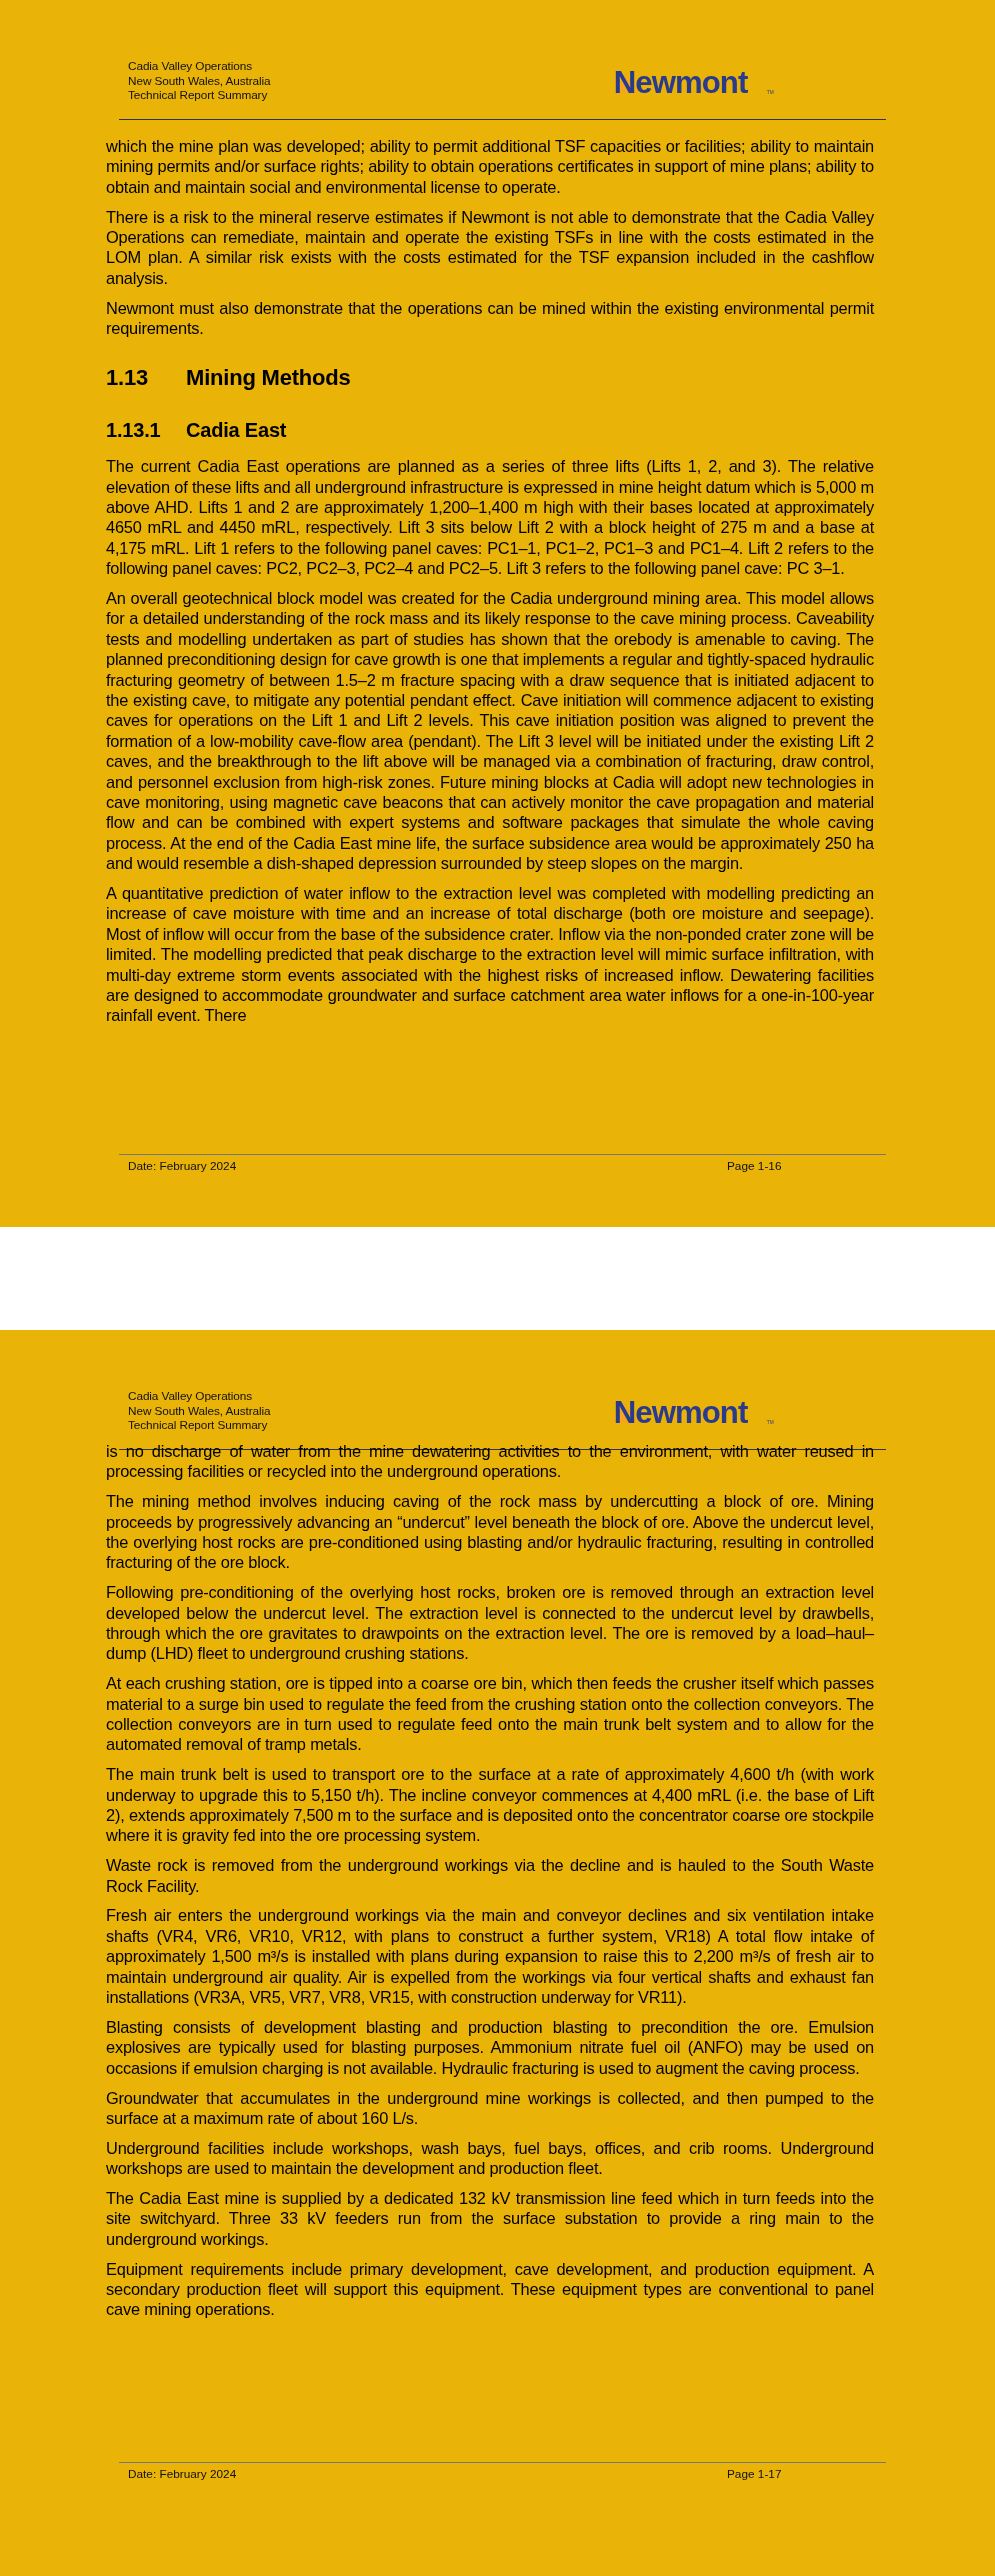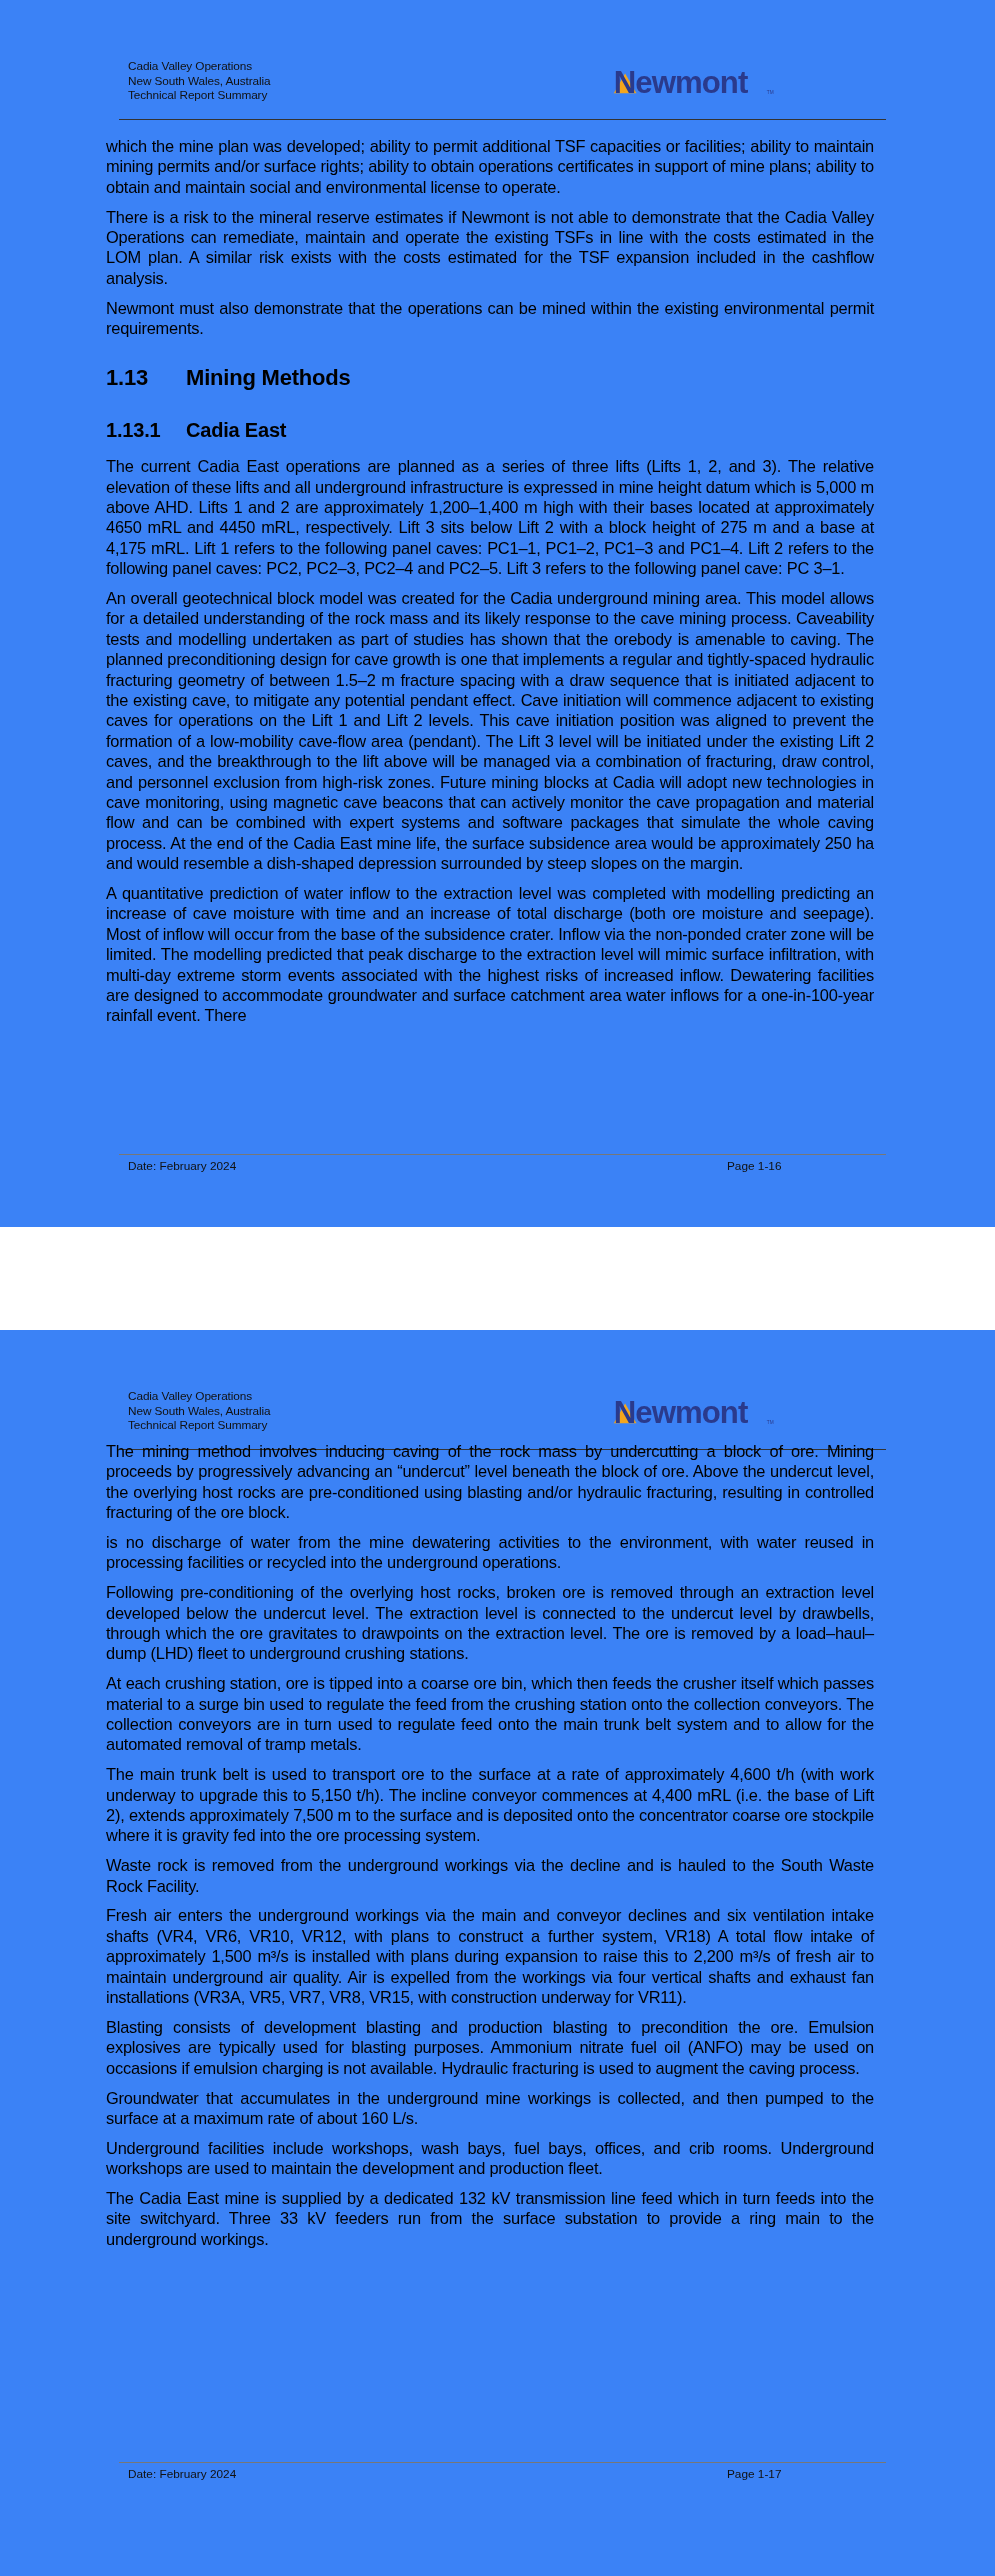--- a/index.html
+++ b/index.html
@@ -1,17 +1,17 @@
 <!DOCTYPE html>
 <html style="font-size:15px"><head>
 <meta charset="utf-8">
 <style>
   html, body { margin: 0; padding: 0; background: #ffffff; }
   body { width: 995px; height: 2576px; position: relative; font-family: "Liberation Sans", sans-serif; color: #000; }
-  .page { position: absolute; left: 0; width: 995px; background: #3b82f6; }
+  .page { position: absolute; left: 0; width: 995px; background: #eab308; }
   .page1 { top: 0; height: 1227px; }
   .page2 { top: 1330px; height: 1246px; }
   .hdr { position: absolute; left: 128px; top: 59px; font-size: 11.8px; line-height: 14.6px; color: #111; letter-spacing: -0.1px; }
   .logo { position: absolute; left: 610px; top: 62px; width: 170px; height: 38px; }
   .hdr-rule { position: absolute; left: 119px; right: 109px; top: 119px; border-top: 1.4px solid #333; }
   .content { position: absolute; left: 106px; width: 768px; top: 136px; font-size: 16.4px; line-height: 20.4px; letter-spacing: -0.2px; }
   .page2 .content { top: 1442px; }
   .content p { margin: 0 0 9.4px 0; text-align: justify; }
   .h2 { font-weight: bold; font-size: 22px; margin: 21px 0 0 0; height: 38px; line-height: 38px; }
   .h3 { font-weight: bold; font-size: 20px; margin: 13.2px 0 0 0; height: 38px; line-height: 38px; }
@@ -65,30 +65,31 @@
     <div>Technical Report Summary</div>
   </div>
   <svg class="logo" viewBox="0 0 180 40">
     <polygon points="4,33 16,12 28,33" fill="#f4a61c"></polygon>
     <text x="4" y="33" font-family="Liberation Sans, sans-serif" font-weight="bold" font-size="33" fill="#2a3a8c" letter-spacing="-1">Newmont</text>
     <text x="166" y="34" font-family="Liberation Sans, sans-serif" font-size="5" fill="#2a3a8c">TM</text>
   </svg>
   <div class="hdr-rule"></div>
 
   <div class="content" style="top:111px">
+    <p>is no discharge of water from the mine dewatering activities to the environment, with water reused in processing facilities or recycled into the underground operations.</p>
     <p>The mining method involves inducing caving of the rock mass by undercutting a block of ore. Mining proceeds by progressively advancing an “undercut” level beneath the block of ore.  Above the undercut level, the overlying host rocks are pre-conditioned using blasting and/or hydraulic fracturing, resulting in controlled fracturing of the ore block.</p>
-    <p>is no discharge of water from the mine dewatering activities to the environment, with water reused in processing facilities or recycled into the underground operations.</p>
     <p>Following pre-conditioning of the overlying host rocks, broken ore is removed through an extraction level developed below the undercut level.  The extraction level is connected to the undercut level by drawbells, through which the ore gravitates to drawpoints on the extraction level. The ore is removed by a load–haul–dump (LHD) fleet to underground crushing stations.</p>
     <p>At each crushing station, ore is tipped into a coarse ore bin, which then feeds the crusher itself which passes material to a surge bin used to regulate the feed from the crushing station onto the collection conveyors.  The collection conveyors are in turn used to regulate feed onto the main trunk belt system and to allow for the automated removal of tramp metals.</p>
     <p>The main trunk belt is used to transport ore to the surface at a rate of approximately 4,600 t/h (with work underway to upgrade this to 5,150 t/h).  The incline conveyor commences at 4,400 mRL (i.e. the base of Lift 2), extends approximately 7,500 m to the surface and is deposited onto the concentrator coarse ore stockpile where it is gravity fed into the ore processing system.</p>
     <p>Waste rock is removed from the underground workings via the decline and is hauled to the South Waste Rock Facility.</p>
     <p>Fresh air enters the underground workings via the main and conveyor declines and six ventilation intake shafts (VR4, VR6, VR10, VR12, with plans to construct a further system, VR18)  A total flow intake of approximately 1,500 m³/s is installed with plans during expansion to raise this to 2,200 m³/s of fresh air to maintain underground air quality.  Air is expelled from the workings via four vertical shafts and exhaust fan installations (VR3A, VR5, VR7, VR8, VR15, with construction underway for VR11).</p>
     <p>Blasting consists of development blasting and production blasting to precondition the ore. Emulsion explosives are typically used for blasting purposes.  Ammonium nitrate fuel oil (ANFO) may be used on occasions if emulsion charging is not available.  Hydraulic fracturing is used to augment the caving process.</p>
     <p>Groundwater that accumulates in the underground mine workings is collected, and then pumped to the surface at a maximum rate of about 160 L/s.</p>
     <p>Underground facilities include workshops, wash bays, fuel bays, offices, and crib rooms. Underground workshops are used to maintain the development and production fleet.</p>
     <p>The Cadia East mine is supplied by a dedicated 132 kV transmission line feed which in turn feeds into the site switchyard.  Three 33 kV feeders run from the surface substation to provide a ring main to the underground workings.</p>
+    <p>Equipment requirements include primary development, cave development, and production equipment.  A secondary production fleet will support this equipment.  These equipment types are conventional to panel cave mining operations.</p>
   </div>
 
   <div class="ftr-rule" style="top:1132px"></div>
   <div class="ftr" style="left:128px; top:1137px">Date:  February 2024</div>
   <div class="ftr" style="left:727px; top:1137px">Page 1-17</div>
 </div>
 
 
 </body></html>

